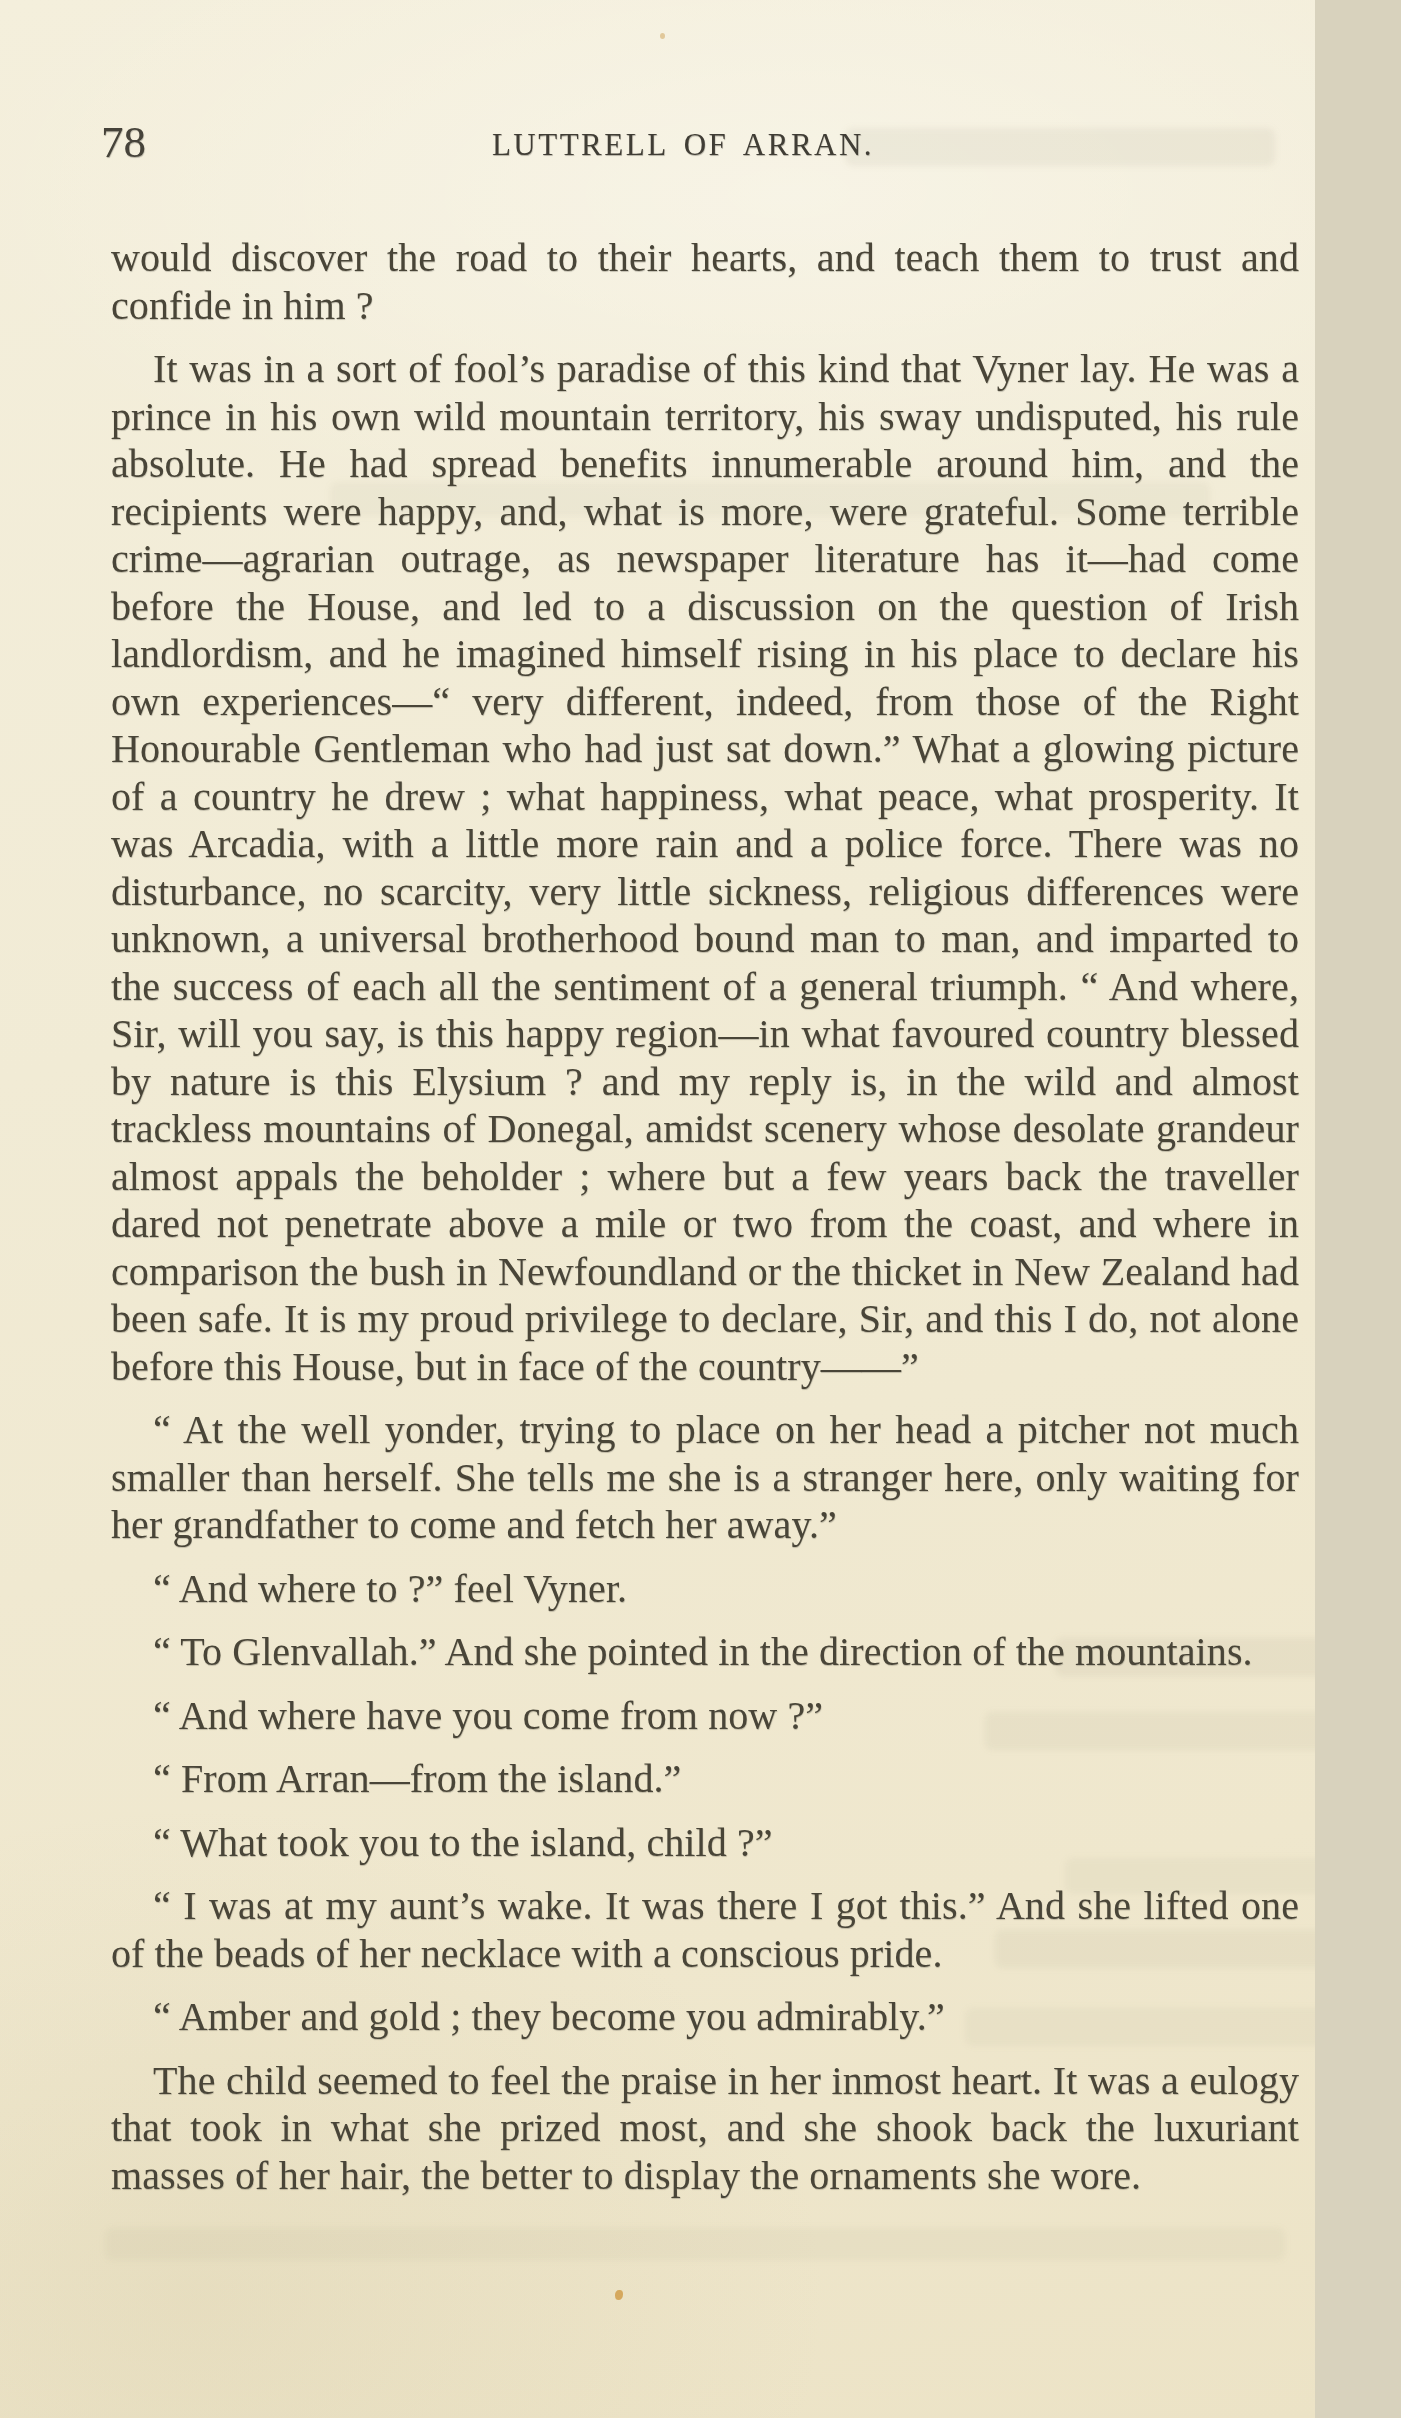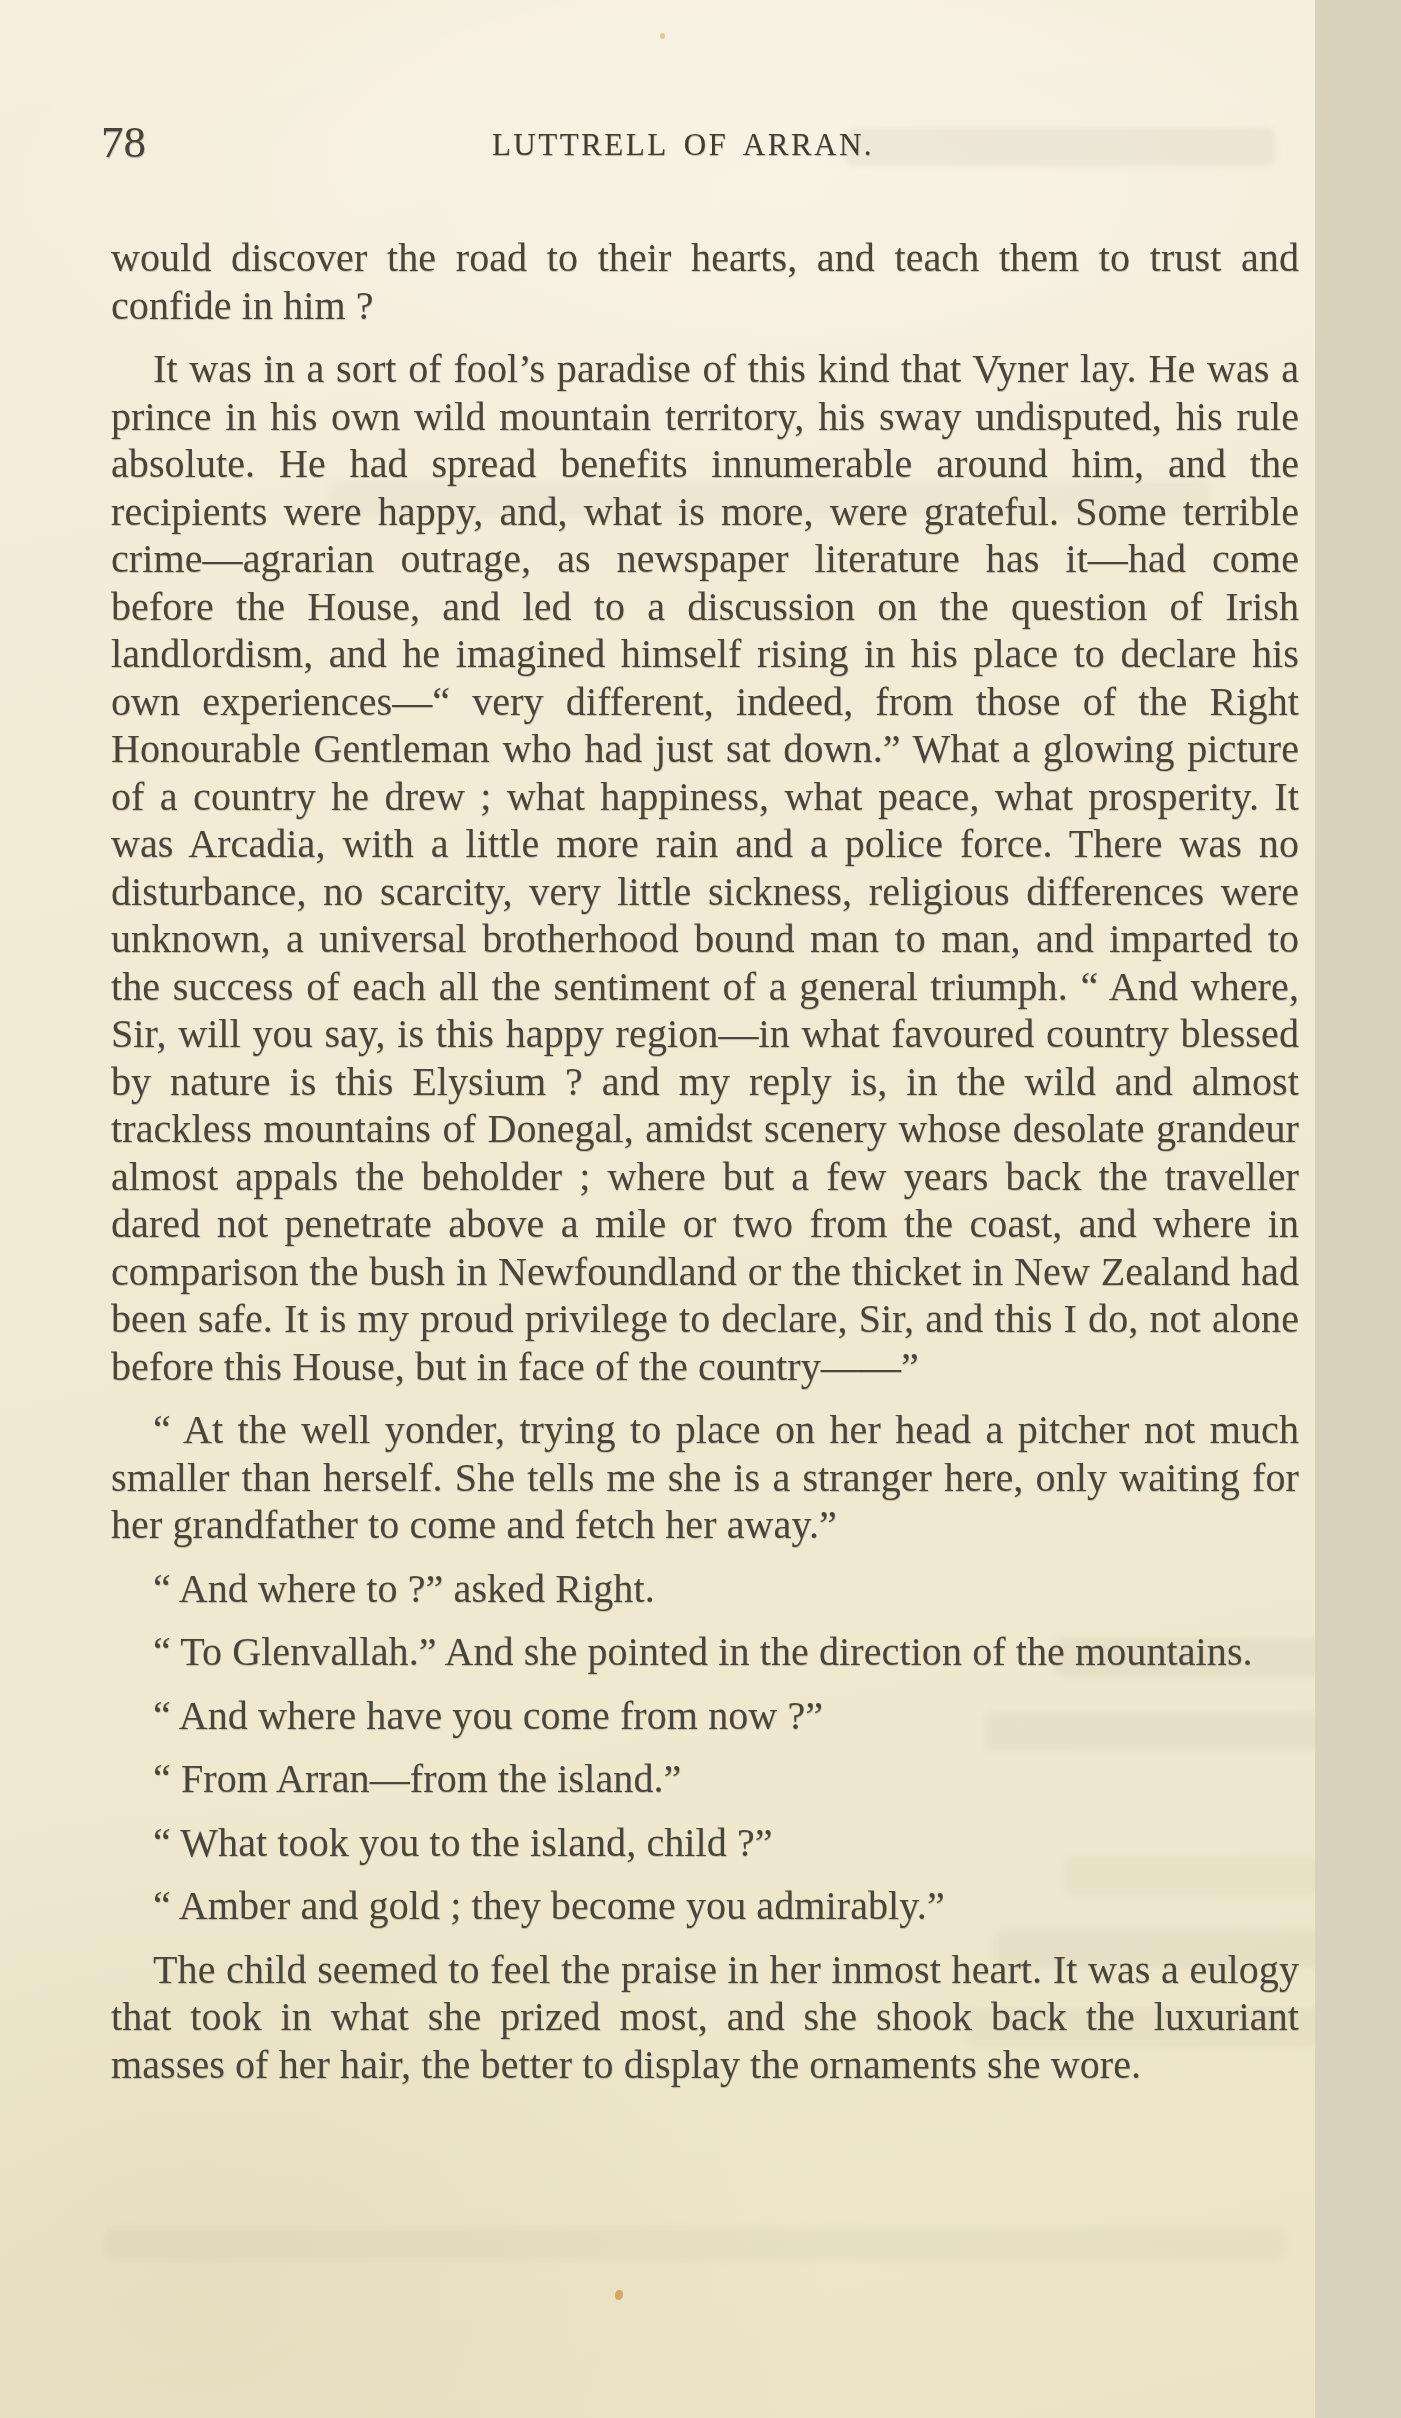--- a/index.html
+++ b/index.html
@@ -125,25 +125,26 @@
 
   <header class="running-head">
     <span class="page-number">78</span>
     <span class="header-title">LUTTRELL OF ARRAN.</span>
   </header>
 
   <main class="text-block">
     <p class="para">would discover the road to their hearts, and teach them to trust and confide in him ?</p>
     <p class="para indent">It was in a sort of fool’s paradise of this kind that Vyner lay.  He was a prince in his own wild mountain territory, his sway undisputed, his rule absolute.  He had spread benefits innumerable around him, and the recipients were happy, and, what is more, were grateful.  Some terrible crime—agrarian outrage, as newspaper literature has it—had come before the House, and led to a discussion on the question of Irish landlordism, and he imagined himself rising in his place to declare his own experiences—“ very different, indeed, from those of the Right Honourable Gentleman who had just sat down.”  What a glowing picture of a country he drew ; what happiness, what peace, what prosperity. It was Arcadia, with a little more rain and a police force.  There was no disturbance, no scarcity, very little sickness, religious differences were unknown, a universal brotherhood bound man to man, and imparted to the success of each all the sentiment of a general triumph.  “ And where, Sir, will you say, is this happy region—in what favoured country blessed by nature is this Elysium ? and my reply is, in the wild and almost trackless mountains of Donegal, amidst scenery whose desolate grandeur almost appals the beholder ; where but a few years back the traveller dared not penetrate above a mile or two from the coast, and where in comparison the bush in Newfoundland or the thicket in New Zealand had been safe.  It is my proud privilege to declare, Sir, and this I do, not alone before this House, but in face of the country——”</p>
     <p class="para indent">“ At the well yonder, trying to place on her head a pitcher not much smaller than herself.  She tells me she is a stranger here, only waiting for her grandfather to come and fetch her away.”</p>
-    <p class="para indent">“ And where to ?” asked Right.</p>
+    <p class="para indent">“ And where to ?” feel Vyner.</p>
     <p class="para indent">“ To Glenvallah.”  And she pointed in the direction of the mountains.</p>
     <p class="para indent">“ And where have you come from now ?”</p>
     <p class="para indent">“ From Arran—from the island.”</p>
     <p class="para indent">“ What took you to the island, child ?”</p>
+    <p class="para indent">“ I was at my aunt’s wake.  It was there I got this.”  And she lifted one of the beads of her necklace with a conscious pride.</p>
     <p class="para indent">“ Amber and gold ; they become you admirably.”</p>
     <p class="para indent">The child seemed to feel the praise in her inmost heart.  It was a eulogy that took in what she prized most, and she shook back the luxuriant masses of her hair, the better to display the ornaments she wore.</p>
   </main>
 
   <div class="speck"></div>
   <div class="speck2"></div>
 
 </div>
 
 </body></html>

